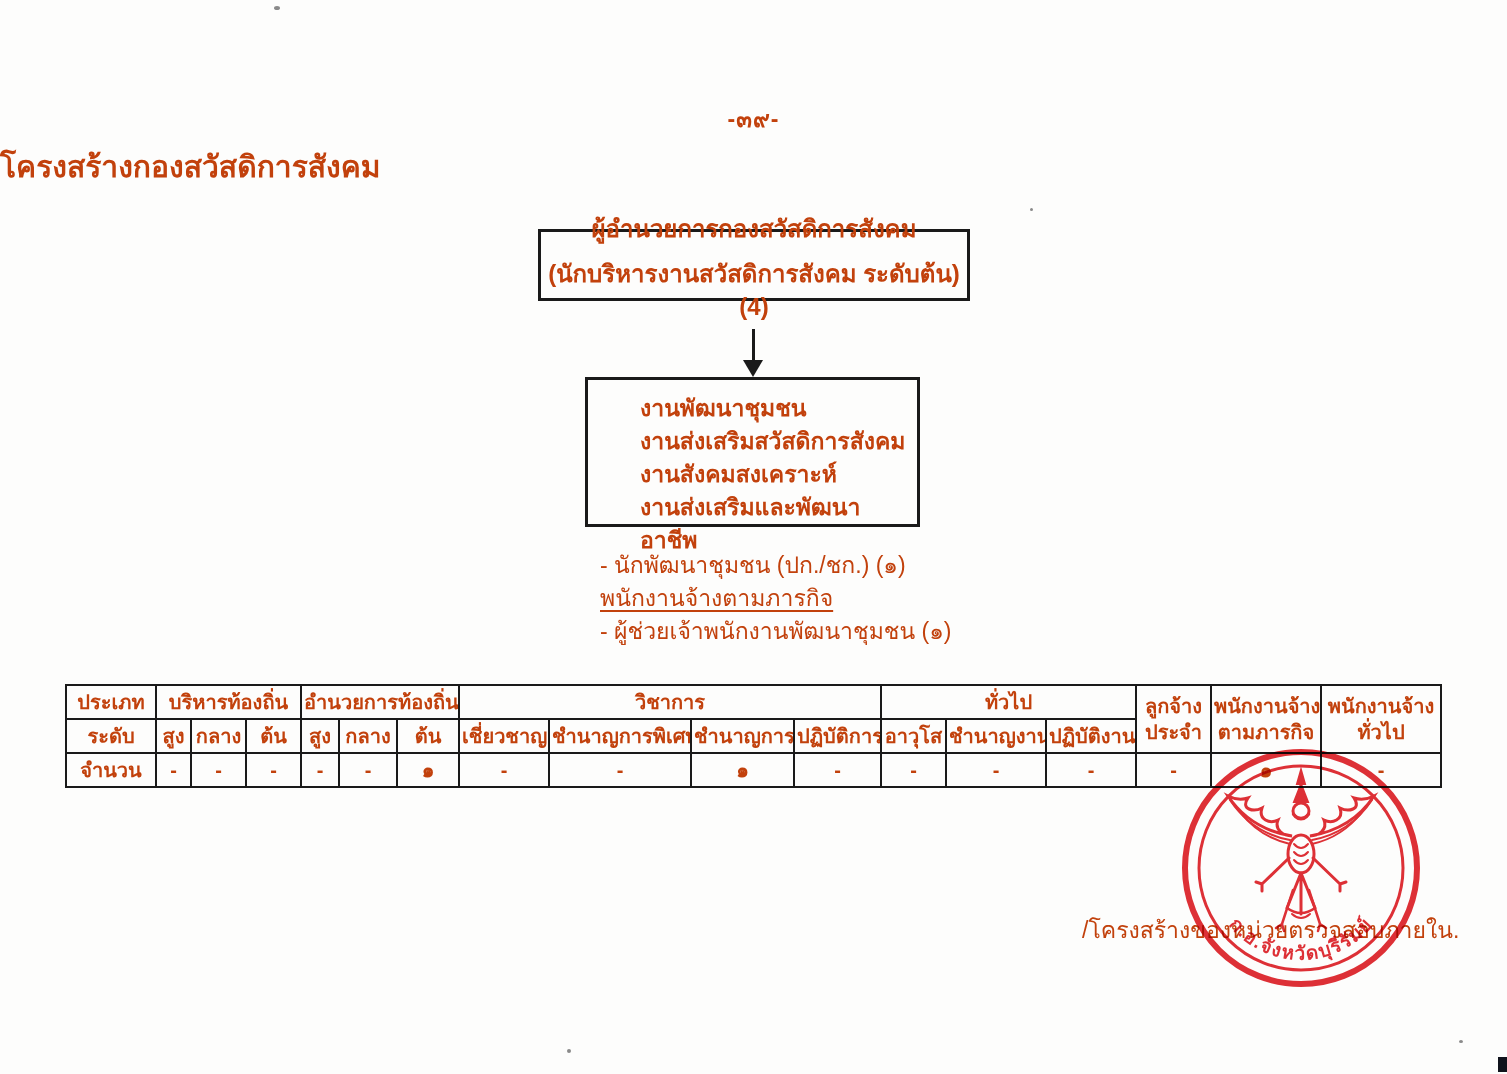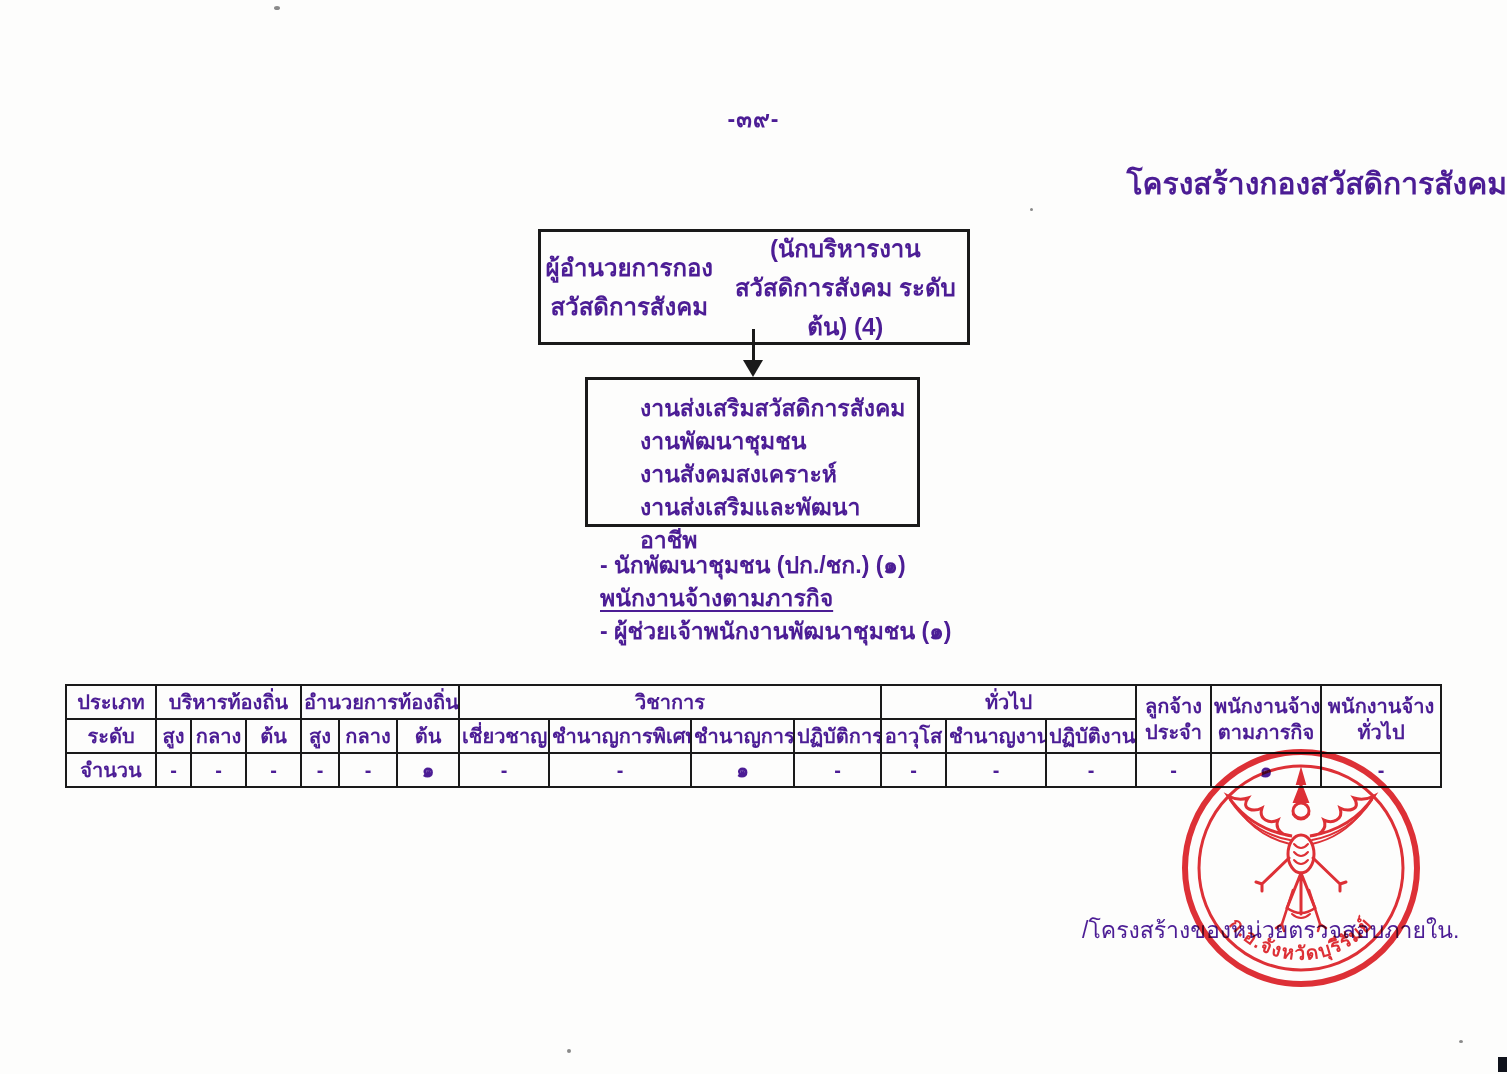--- a/index.html
+++ b/index.html
@@ -4,51 +4,51 @@
 <style>
   * { margin: 0; padding: 0; box-sizing: border-box; }
   html, body { background: #e8e8e8; }
   body { font-family: "Liberation Sans", "DejaVu Sans", sans-serif; }
 
   .page {
     position: relative;
     width: 1507px;
     height: 1074px;
     background: #fdfdfc;
-    color: #4c1d95;
+    color: #c2410c;
     overflow: hidden;
     margin: 0 auto;
   }
 
   .page-number {
     position: absolute;
     top: 101px; left: 0; right: 0;
     text-align: center;
     font-size: 23px;
     font-weight: 700;
     letter-spacing: 1px;
   }
 
   .doc-title {
     position: absolute;
-    top: 160px; left: 0; right: 0;
-    text-align: right;
+    top: 143px; left: 0; right: 0;
+    text-align: left;
     font-size: 30px;
     font-weight: 700;
   }
 
   .org-box {
     position: absolute;
     border: 3px solid #1a1a1a;
     background: #fdfdfc;
   }
   .box-director {
     left: 538px; top: 229px;
-    width: 432px; height: 116px;
-    display: flex; flex-direction: row;
+    width: 432px; height: 72px;
+    display: flex; flex-direction: column;
     align-items: center; justify-content: center;
     gap: 6px;
     font-size: 24px; font-weight: 700;
     text-align: center;
   }
   .box-section {
     left: 585px; top: 377px;
     width: 335px; height: 150px;
     padding: 12px 0 0 52px;
     font-size: 23px; font-weight: 700;
@@ -66,21 +66,21 @@
     left: 743px; top: 360px;
     width: 0; height: 0;
     border-left: 10px solid transparent;
     border-right: 10px solid transparent;
     border-top: 17px solid #1a1a1a;
   }
 
   .staff-block {
     position: absolute;
     left: 600px; top: 549px;
-    font-size: 23px; font-weight: 700;
+    font-size: 23px; font-weight: 400;
     line-height: 33px;
   }
   .staff-underline {
     text-decoration: underline;
     text-decoration-thickness: 2px;
     text-underline-offset: 4px;
   }
 
   table.staffing {
     position: absolute;
@@ -142,22 +142,22 @@
 
   <div class="org-box box-director">
     <div>ผู้อำนวยการกองสวัสดิการสังคม</div>
     <div>(นักบริหารงานสวัสดิการสังคม ระดับต้น) (4)</div>
   </div>
 
   <div class="connector-line"></div>
   <div class="connector-head"></div>
 
   <div class="org-box box-section">
+    <div>งานพัฒนาชุมชน</div>
     <div>งานส่งเสริมสวัสดิการสังคม</div>
-    <div>งานพัฒนาชุมชน</div>
     <div>งานสังคมสงเคราะห์</div>
     <div>งานส่งเสริมและพัฒนาอาชีพ</div>
   </div>
 
   <div class="staff-block">
     <div>- นักพัฒนาชุมชน (ปก./ชก.) (๑)</div>
     <div class="staff-underline">พนักงานจ้างตามภารกิจ</div>
     <div>- ผู้ช่วยเจ้าพนักงานพัฒนาชุมชน (๑)</div>
   </div>
 

